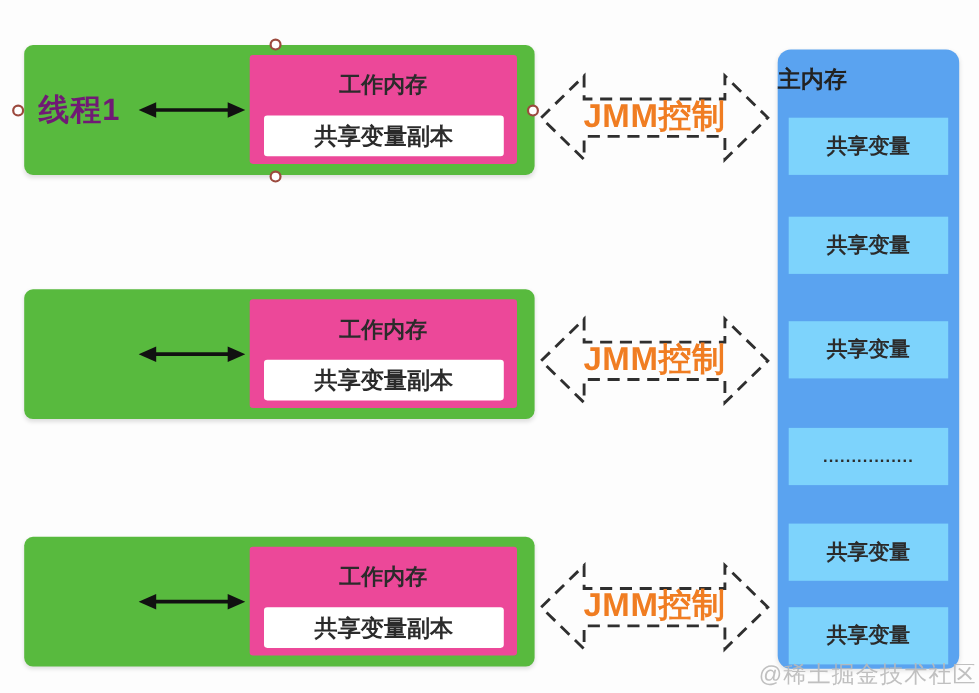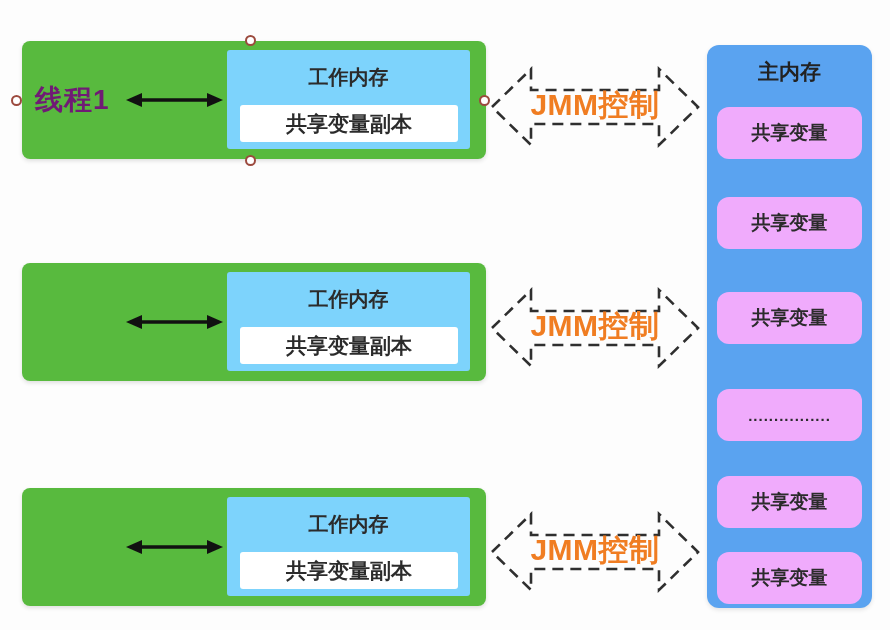--- a/index.html
+++ b/index.html
@@ -49,21 +49,21 @@
     width: 97px;
     height: 17px;
   }
 
   .working-memory {
     position: absolute;
     left: 205px;
     top: 9px;
     width: 243px;
     height: 99px;
-    background: #7dd3fc;
+    background: #ec4899;
     border-radius: 3px;
   }
   .working-memory-title {
     position: absolute;
     top: 0;
     left: 0;
     width: 100%;
     height: 55px;
     display: flex;
     align-items: center;
@@ -121,32 +121,31 @@
     height: 563px;
     background: #5aa3f0;
     border-radius: 12px;
     box-shadow: 0 2px 4px rgba(0,0,0,0.10);
   }
   .main-memory-title {
     position: absolute;
     top: 13px;
     left: 0;
     width: 100%;
-    text-align: center;
     font-size: 21px;
     font-weight: bold;
     color: #222222;
   }
   .mm-slot {
     position: absolute;
     left: 10px;
     width: 145px;
     height: 52px;
-    background: #f0abfc;
-    border-radius: 12px;
+    background: #7dd3fc;
+    border-radius: 0;
     display: flex;
     align-items: center;
     justify-content: center;
     font-size: 19px;
     font-weight: bold;
     color: #2b2b2b;
   }
   .mm-slot.s0 { top: 62px; }
   .mm-slot.s1 { top: 152px; }
   .mm-slot.s2 { top: 247px; }
@@ -249,14 +248,15 @@
     <div class="mm-slot s3">................</div>
     <div class="mm-slot s4">共享变量</div>
     <div class="mm-slot s5">共享变量</div>
   </div>
 
   <div class="handle h-top"></div>
   <div class="handle h-bottom"></div>
   <div class="handle h-left"></div>
   <div class="handle h-right"></div>
 
+  <div class="watermark">@稀土掘金技术社区</div>
 
 </div>
 
 </body></html>

